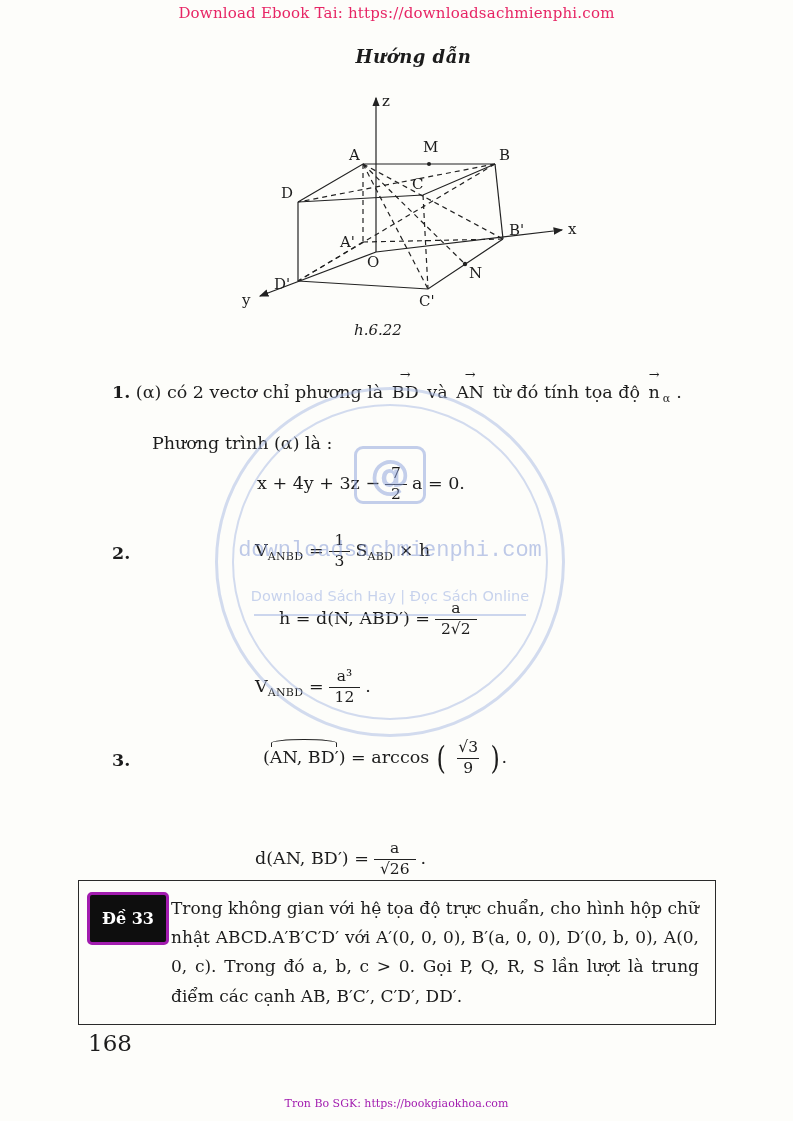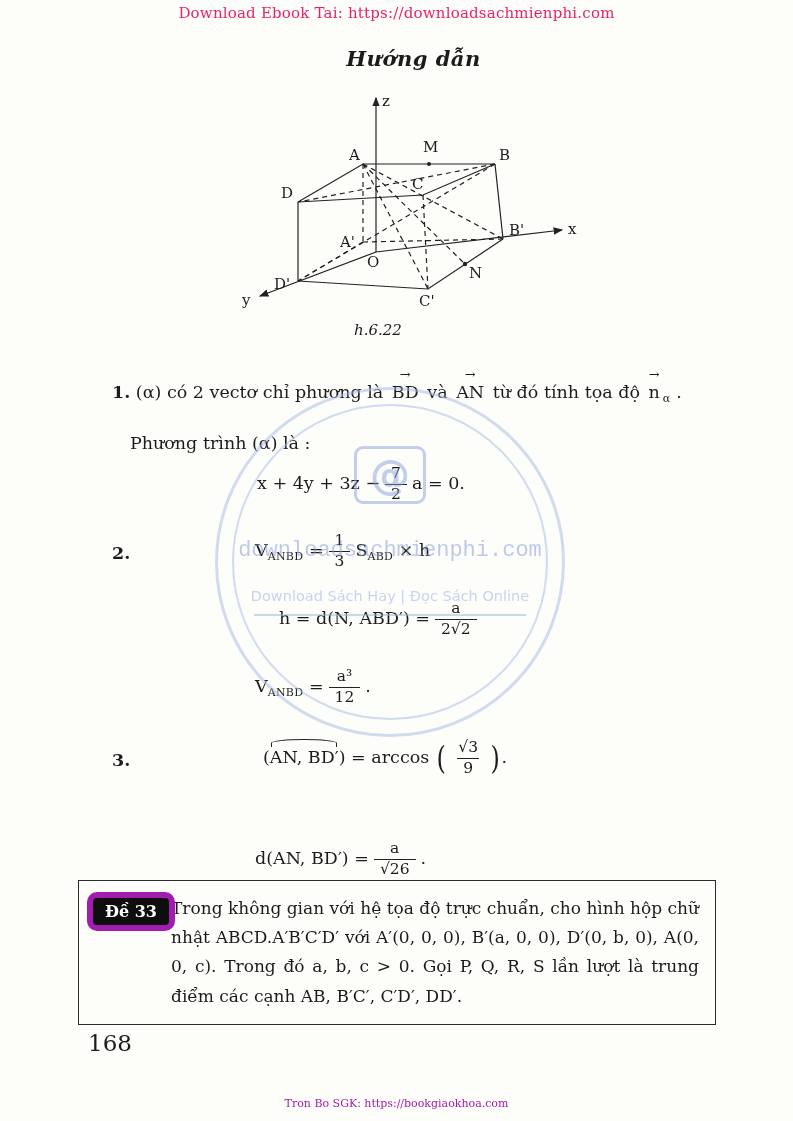--- a/index.html
+++ b/index.html
@@ -8,21 +8,21 @@
     position:relative; overflow:hidden;
     background:#fdfdfa; color:#1c1c1c;
     font-family:"DejaVu Serif", serif;
   }
   .abs { position:absolute; }
   .centered { left:0; right:0; text-align:center; }
 
   .header-link { top:4px; font-size:15px; color:#e72565; letter-spacing:.2px; }
   .footer-link { top:1097px; font-size:11px; color:#a21caf; }
 
-  .page-title { top:46px; font-size:21px; font-weight:bold; font-style:italic; letter-spacing:.5px;padding-left:34px; }
+  .page-title { top:46px; font-size:18px; font-weight:bold; font-style:italic; letter-spacing:.5px;padding-left:34px; }
 
   .figure { left:228px; top:84px; width:364px; height:264px; }
   .fig-caption { font-style:italic; }
 
   .txtline { position:absolute; font-size:17.5px; white-space:nowrap; z-index:1; }
   .bold { font-weight:bold; }
 
   .eqline { position:absolute; font-size:17.5px; white-space:nowrap; z-index:1; }
   .frac { display:inline-flex; flex-direction:column; align-items:center; vertical-align:middle; margin:0 5px; }
   .frac .fnum { font-size:15.5px; line-height:1.15; padding:0 6px 1px; }
@@ -35,21 +35,21 @@
 
   .arc-hat { position:relative; display:inline-block; padding-top:2px; }
   .arc-hat::before { content:""; position:absolute; left:10%; right:10%; top:-6px; height:7px;
     border:1.3px solid #222; border-bottom:none; border-radius:100% 100% 0 0; }
 
   .bp { font-size:32px; line-height:1; vertical-align:middle; display:inline-block; transform:scaleX(.75); }
 
   .de-box { top:880px; left:78px; width:638px; min-height:128px;
     border:1.5px solid #2a2a2a; padding:13px 16px 13px 92px; z-index:1; }
   .de-label { position:absolute; left:8px; top:11px; background:#0e0e0e; color:#fff;
-    font-weight:bold; font-size:16px; padding:4px 12px; border-radius:10px; border:6px solid #a21caf; }
+    font-weight:bold; font-size:16px; padding:14px 12px; border-radius:5px; border:3px solid #a21caf; }
   .de-text { font-size:17px; line-height:1.72; text-align:justify; }
 
   .page-number { top:1030px; left:88px; font-size:23px; }
 
   
   .watermark { left:215px; top:387px; width:350px; height:350px; z-index:2;
     pointer-events:none; opacity:.5; color:#7f96d6; border-radius:50%;
     border:3px solid #a9bae4; }
   .wm-inner-ring { position:absolute; inset:14px; border:2px solid #a9bae4; border-radius:50%; }
   .wm-logo { position:absolute; left:50%; top:56px; transform:translateX(-50%);
@@ -126,21 +126,21 @@
   <span class="bold">1.</span>
   <span>(α) có 2 vectơ chỉ phương là</span>
   <span class="vec"><span class="arr">→</span><span>BD</span></span>
   <span>và</span>
   <span class="vec"><span class="arr">→</span><span>AN</span></span>
   <span>từ đó tính tọa độ</span>
   <span class="vec"><span class="arr">→</span><span>n</span></span><sub>α</sub>
   <span>.</span>
 </div>
 
-<div class="txtline" style="left:130px; top:433px;">Phương trình (α) là :</div>
+<div class="txtline" style="left:152px; top:433px;">Phương trình (α) là :</div>
 
 <div class="eqline" style="left:257px; top:465px;">
   <span>x + 4y + 3z −</span><span class="frac">
       <span class="fnum">7</span>
       <span class="fden">2</span>
     </span><span>a = 0.</span>
 </div>
 
 <div class="txtline bold" style="left:112px; top:543px;">2.</div>
 

